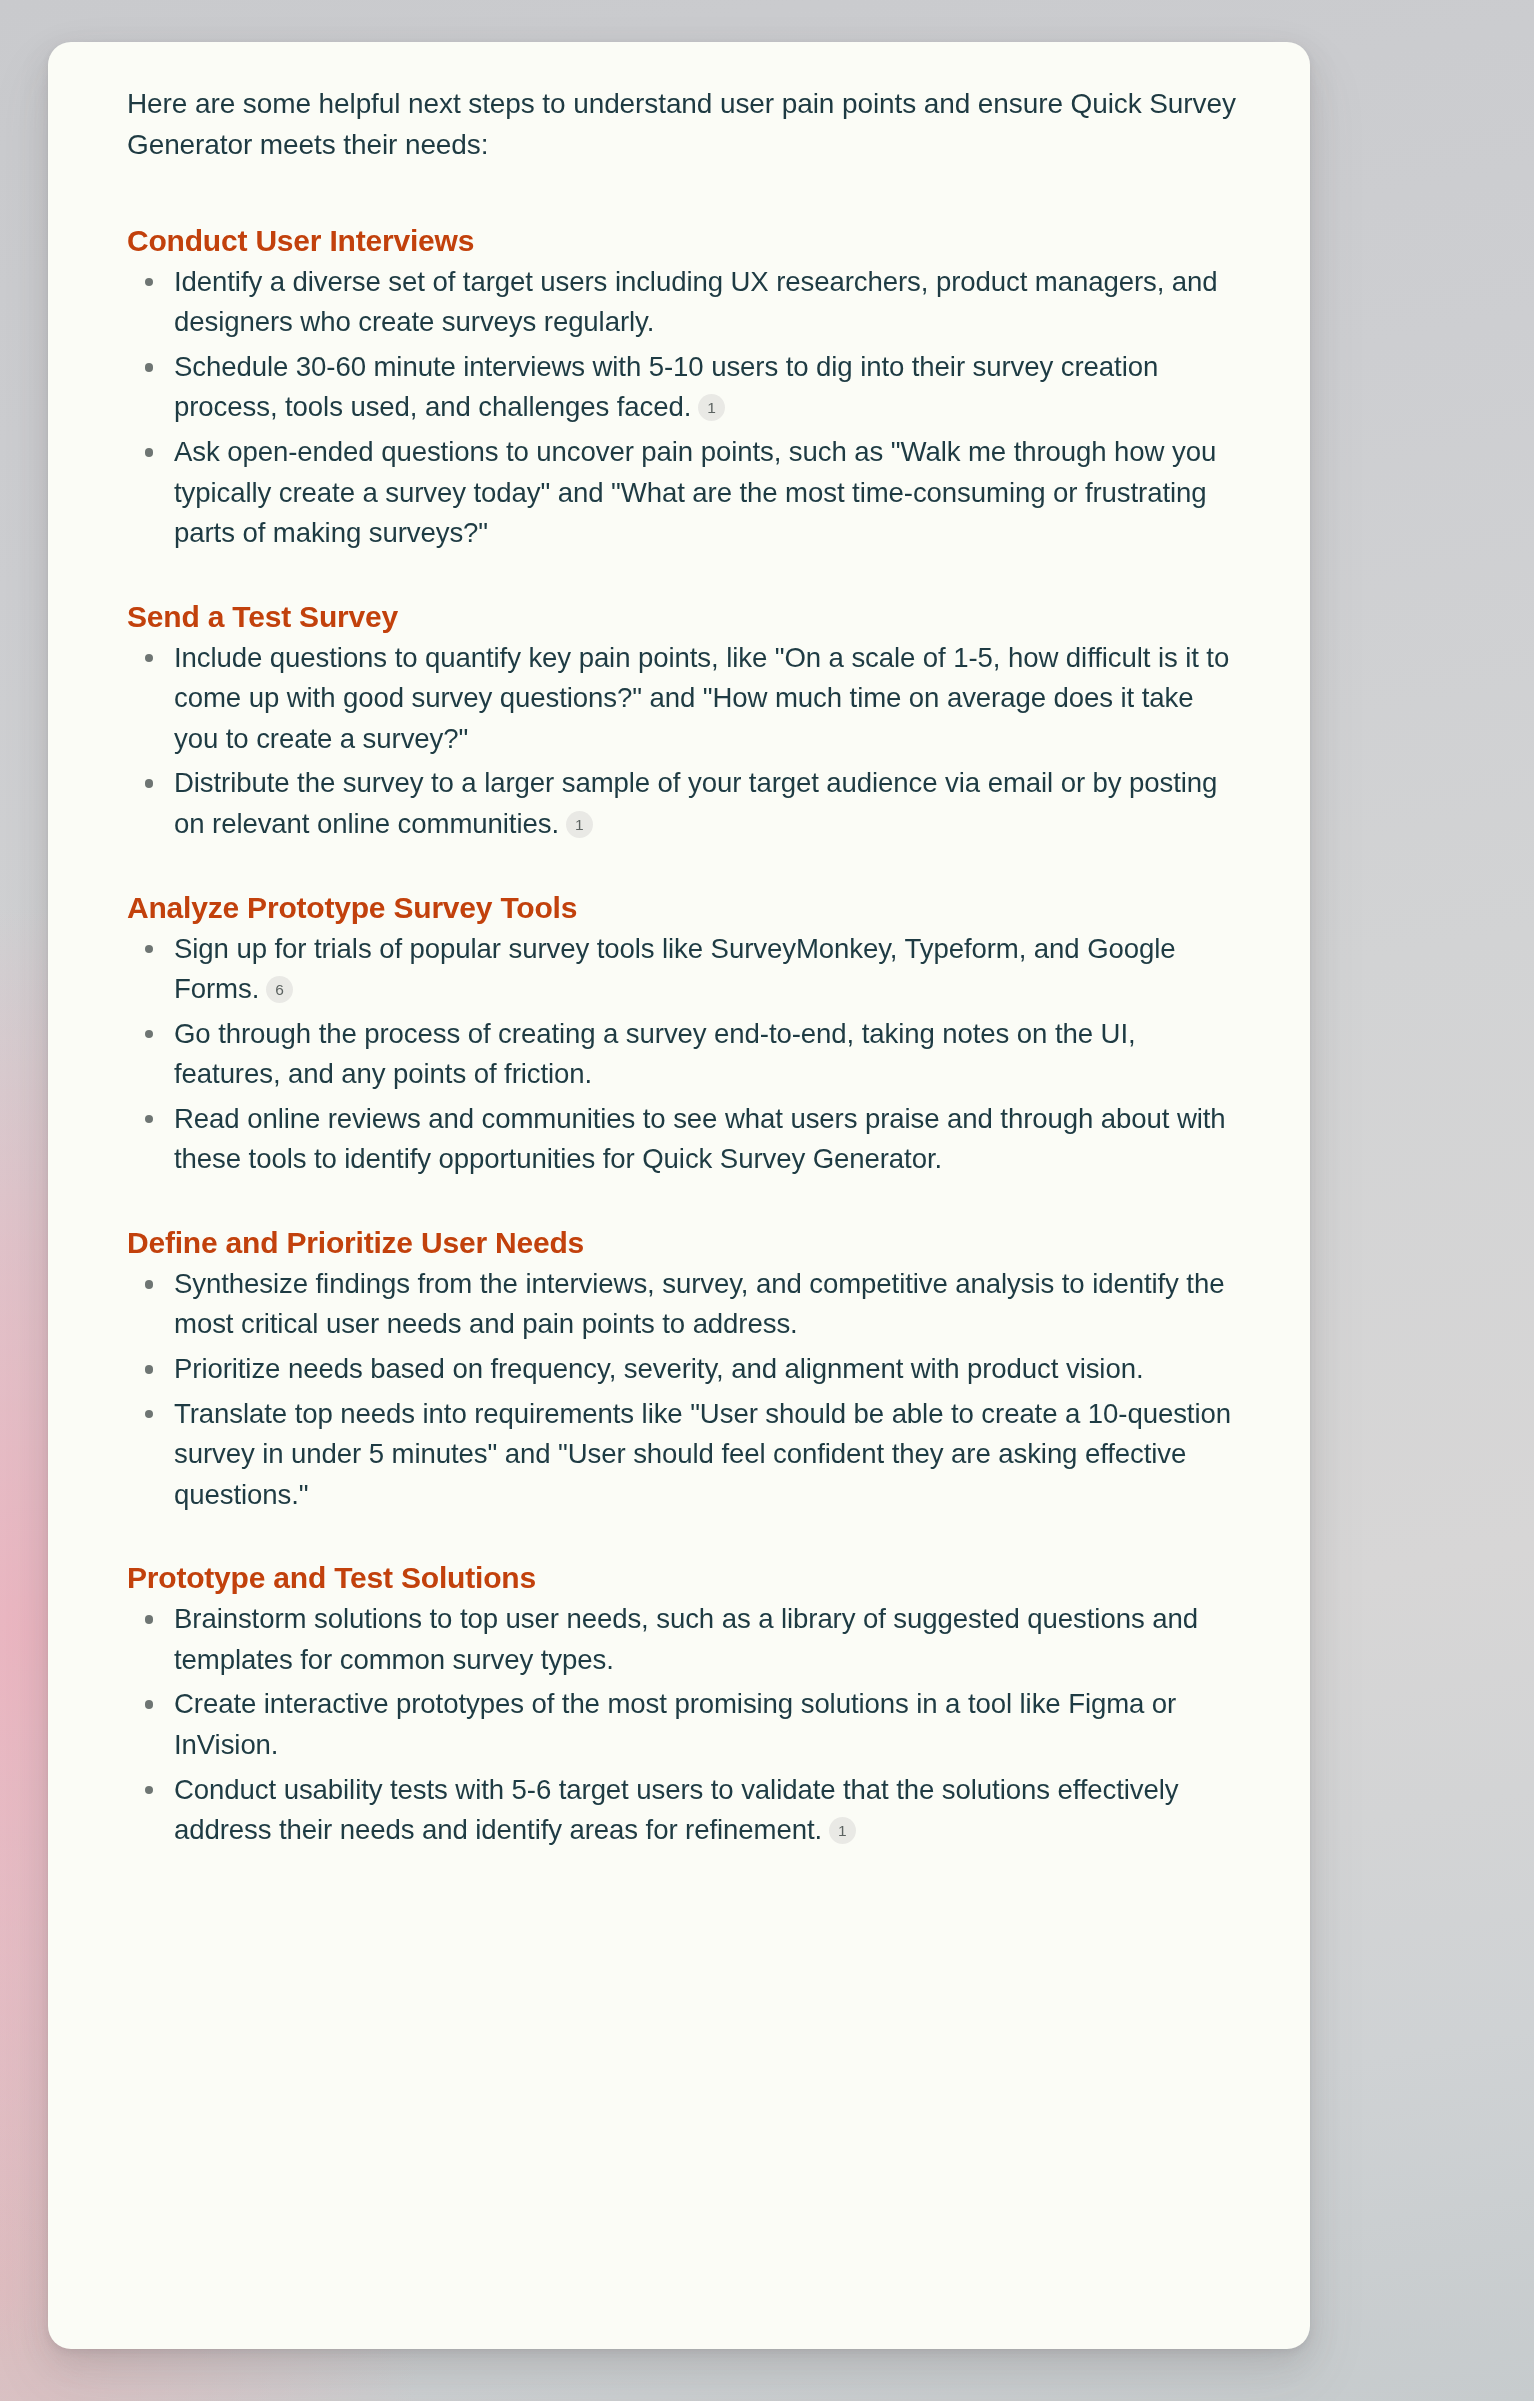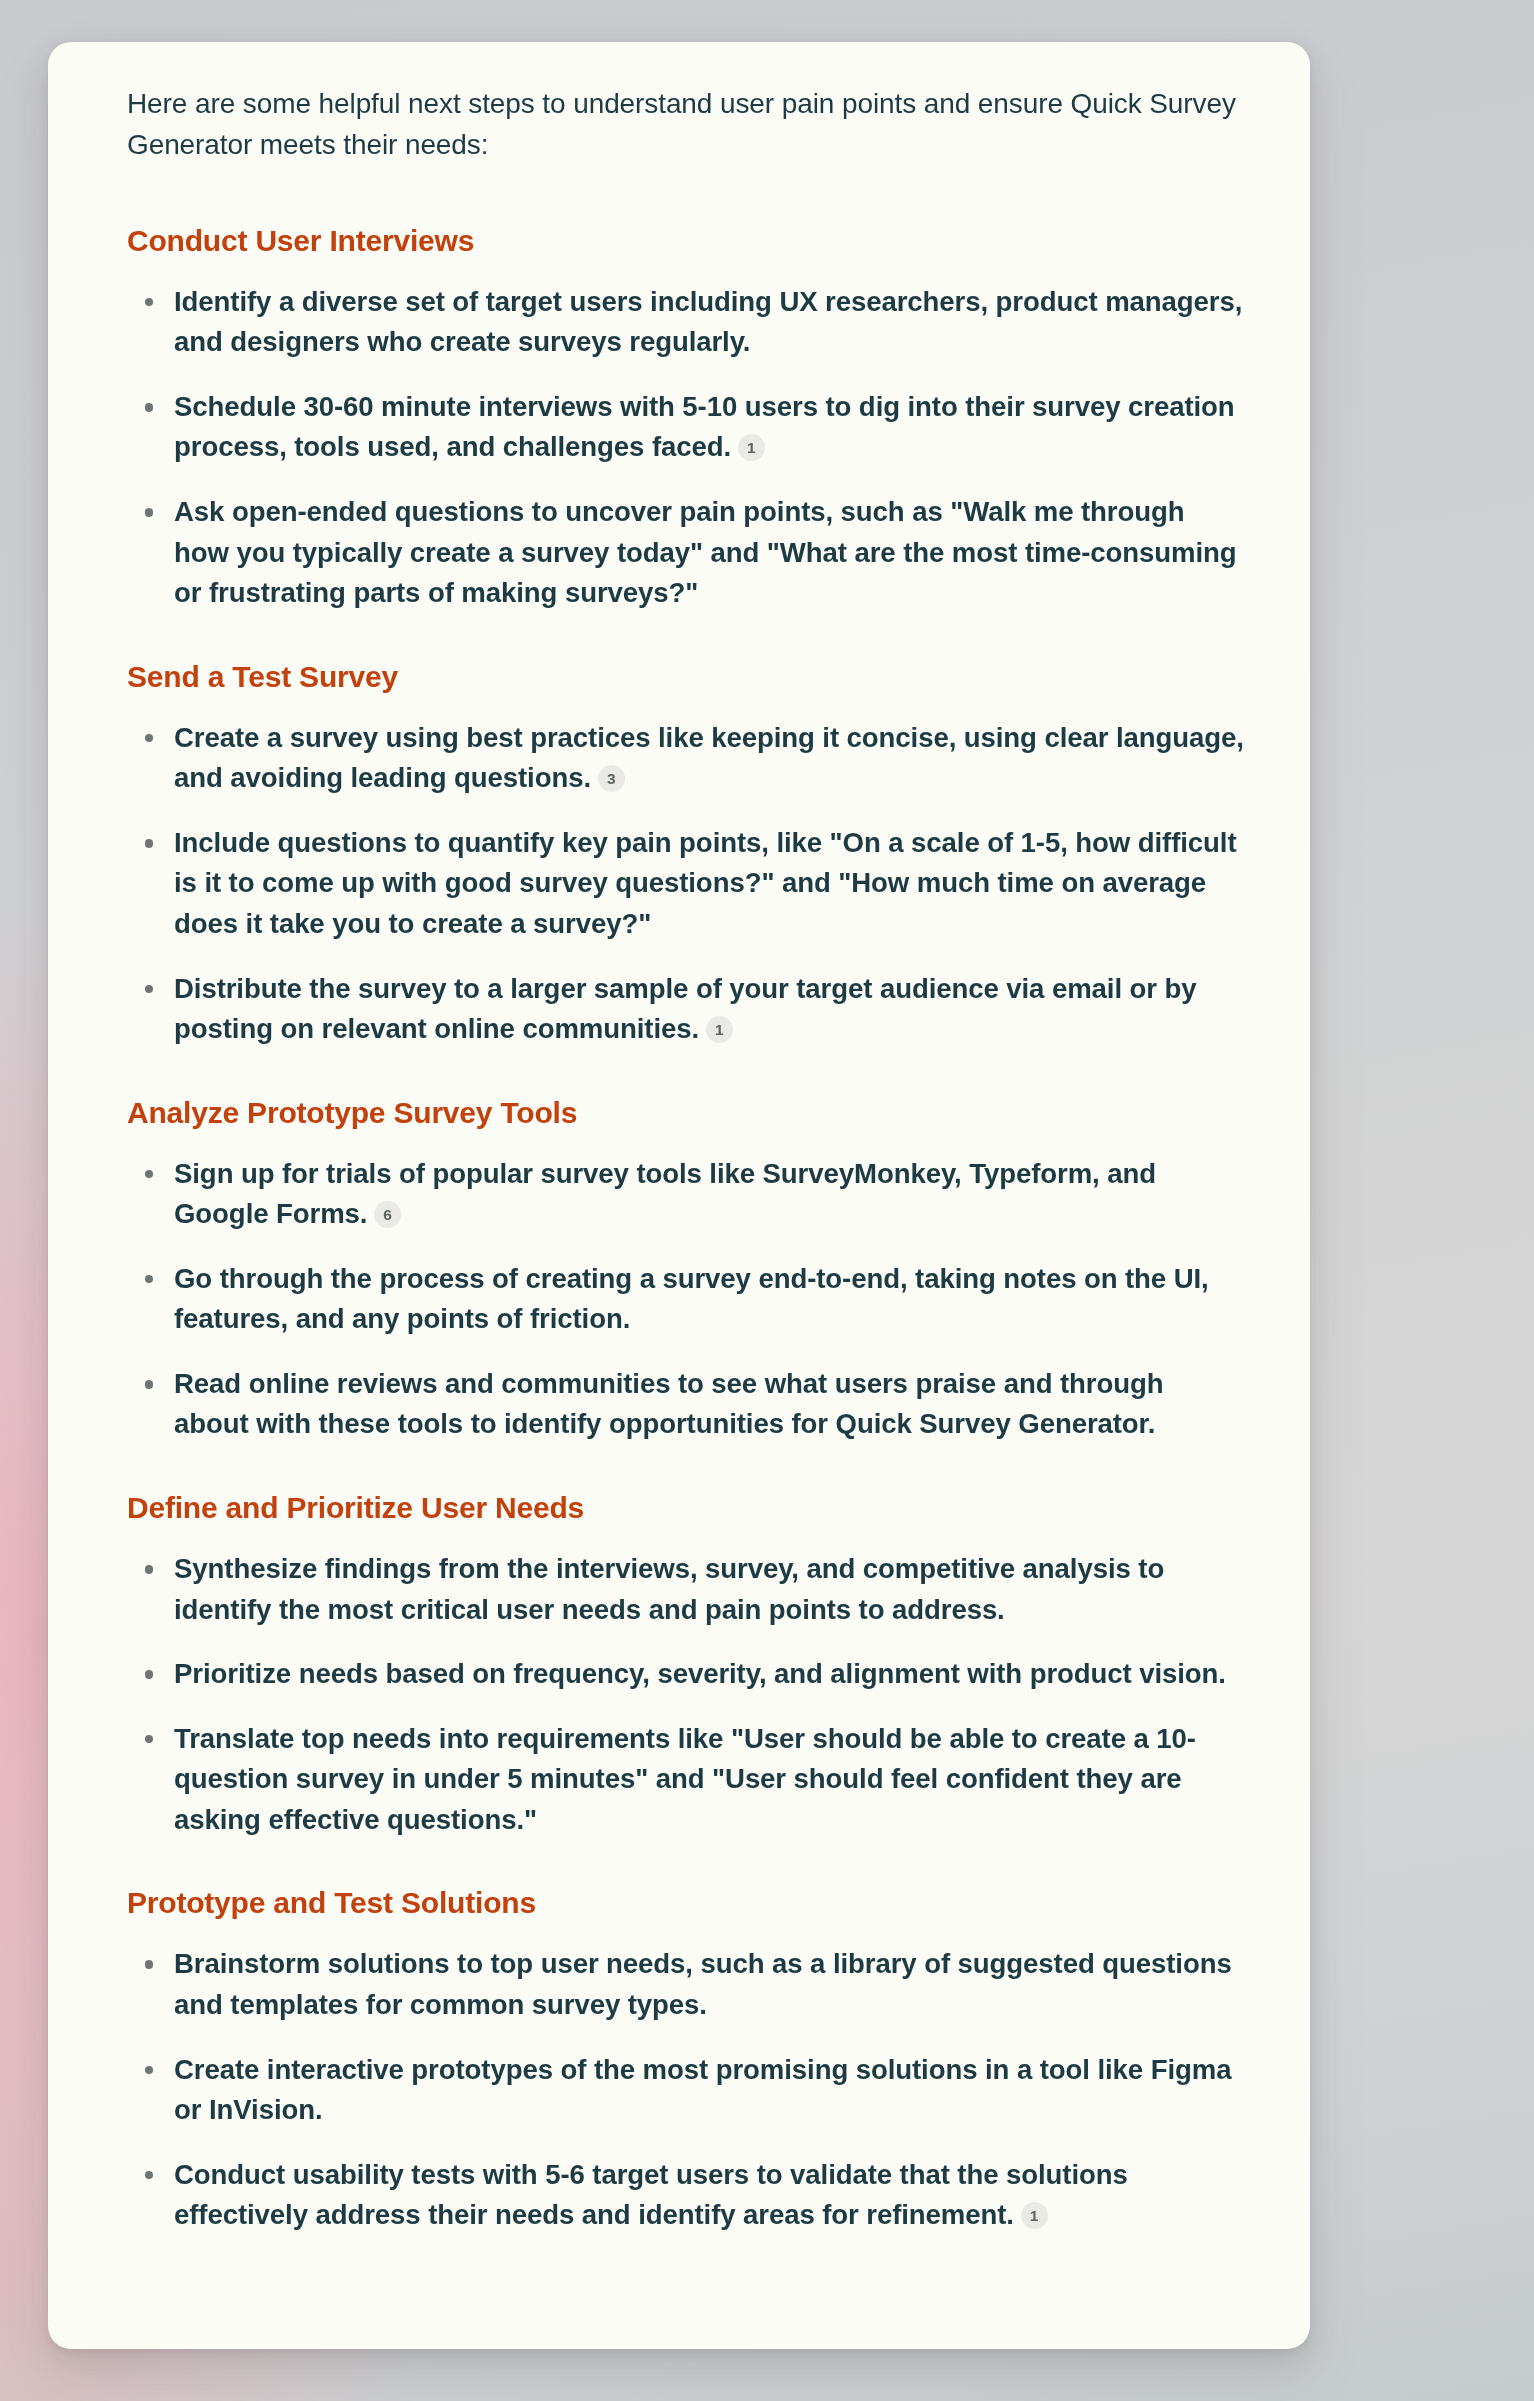--- a/index.html
+++ b/index.html
@@ -64,27 +64,26 @@
 
   ul.bullets {
     list-style: none;
     margin: 0;
     padding: 0;
   }
 
   ul.bullets li {
     position: relative;
     padding-left: 47px;
-    margin-top: 24px;
+    margin-top: 4px;
     font-size: 27.6px;
     line-height: 1.47;
     color: #1e3b43;
     letter-spacing: -0.1px;
     max-width: 1271px;
-    font-weight: bold;
   }
 
   ul.bullets li::before {
     content: "";
     position: absolute;
     left: 17.5px;
     top: 16px;
     width: 8.7px;
     height: 8.7px;
     border-radius: 50%;
@@ -121,21 +120,20 @@
           <h2 class="section-title">Conduct User Interviews</h2>
           <ul class="bullets">
             <li><span>Identify a diverse set of target users including UX researchers, product managers, and designers who create surveys regularly.</span></li>
             <li><span>Schedule 30-60 minute interviews with 5-10 users to dig into their survey creation process, tools used, and challenges faced.</span><span class="cite">1</span></li>
             <li><span>Ask open-ended questions to uncover pain points, such as "Walk me through how you typically create a survey today" and "What are the most time-consuming or frustrating parts of making surveys?"</span></li>
           </ul>
         </section>
         <section class="section">
           <h2 class="section-title">Send a Test Survey</h2>
           <ul class="bullets">
-            <li><span>Create a survey using best practices like keeping it concise, using clear language, and avoiding leading questions.</span><span class="cite">3</span></li>
             <li><span>Include questions to quantify key pain points, like "On a scale of 1-5, how difficult is it to come up with good survey questions?" and "How much time on average does it take you to create a survey?"</span></li>
             <li><span>Distribute the survey to a larger sample of your target audience via email or by posting on relevant online communities.</span><span class="cite">1</span></li>
           </ul>
         </section>
         <section class="section">
           <h2 class="section-title">Analyze Prototype Survey Tools</h2>
           <ul class="bullets">
             <li><span>Sign up for trials of popular survey tools like SurveyMonkey, Typeform, and Google Forms.</span><span class="cite">6</span></li>
             <li><span>Go through the process of creating a survey end-to-end, taking notes on the UI, features, and any points of friction.</span></li>
             <li><span>Read online reviews and communities to see what users praise and through about with these tools to identify opportunities for Quick Survey Generator.</span></li>

